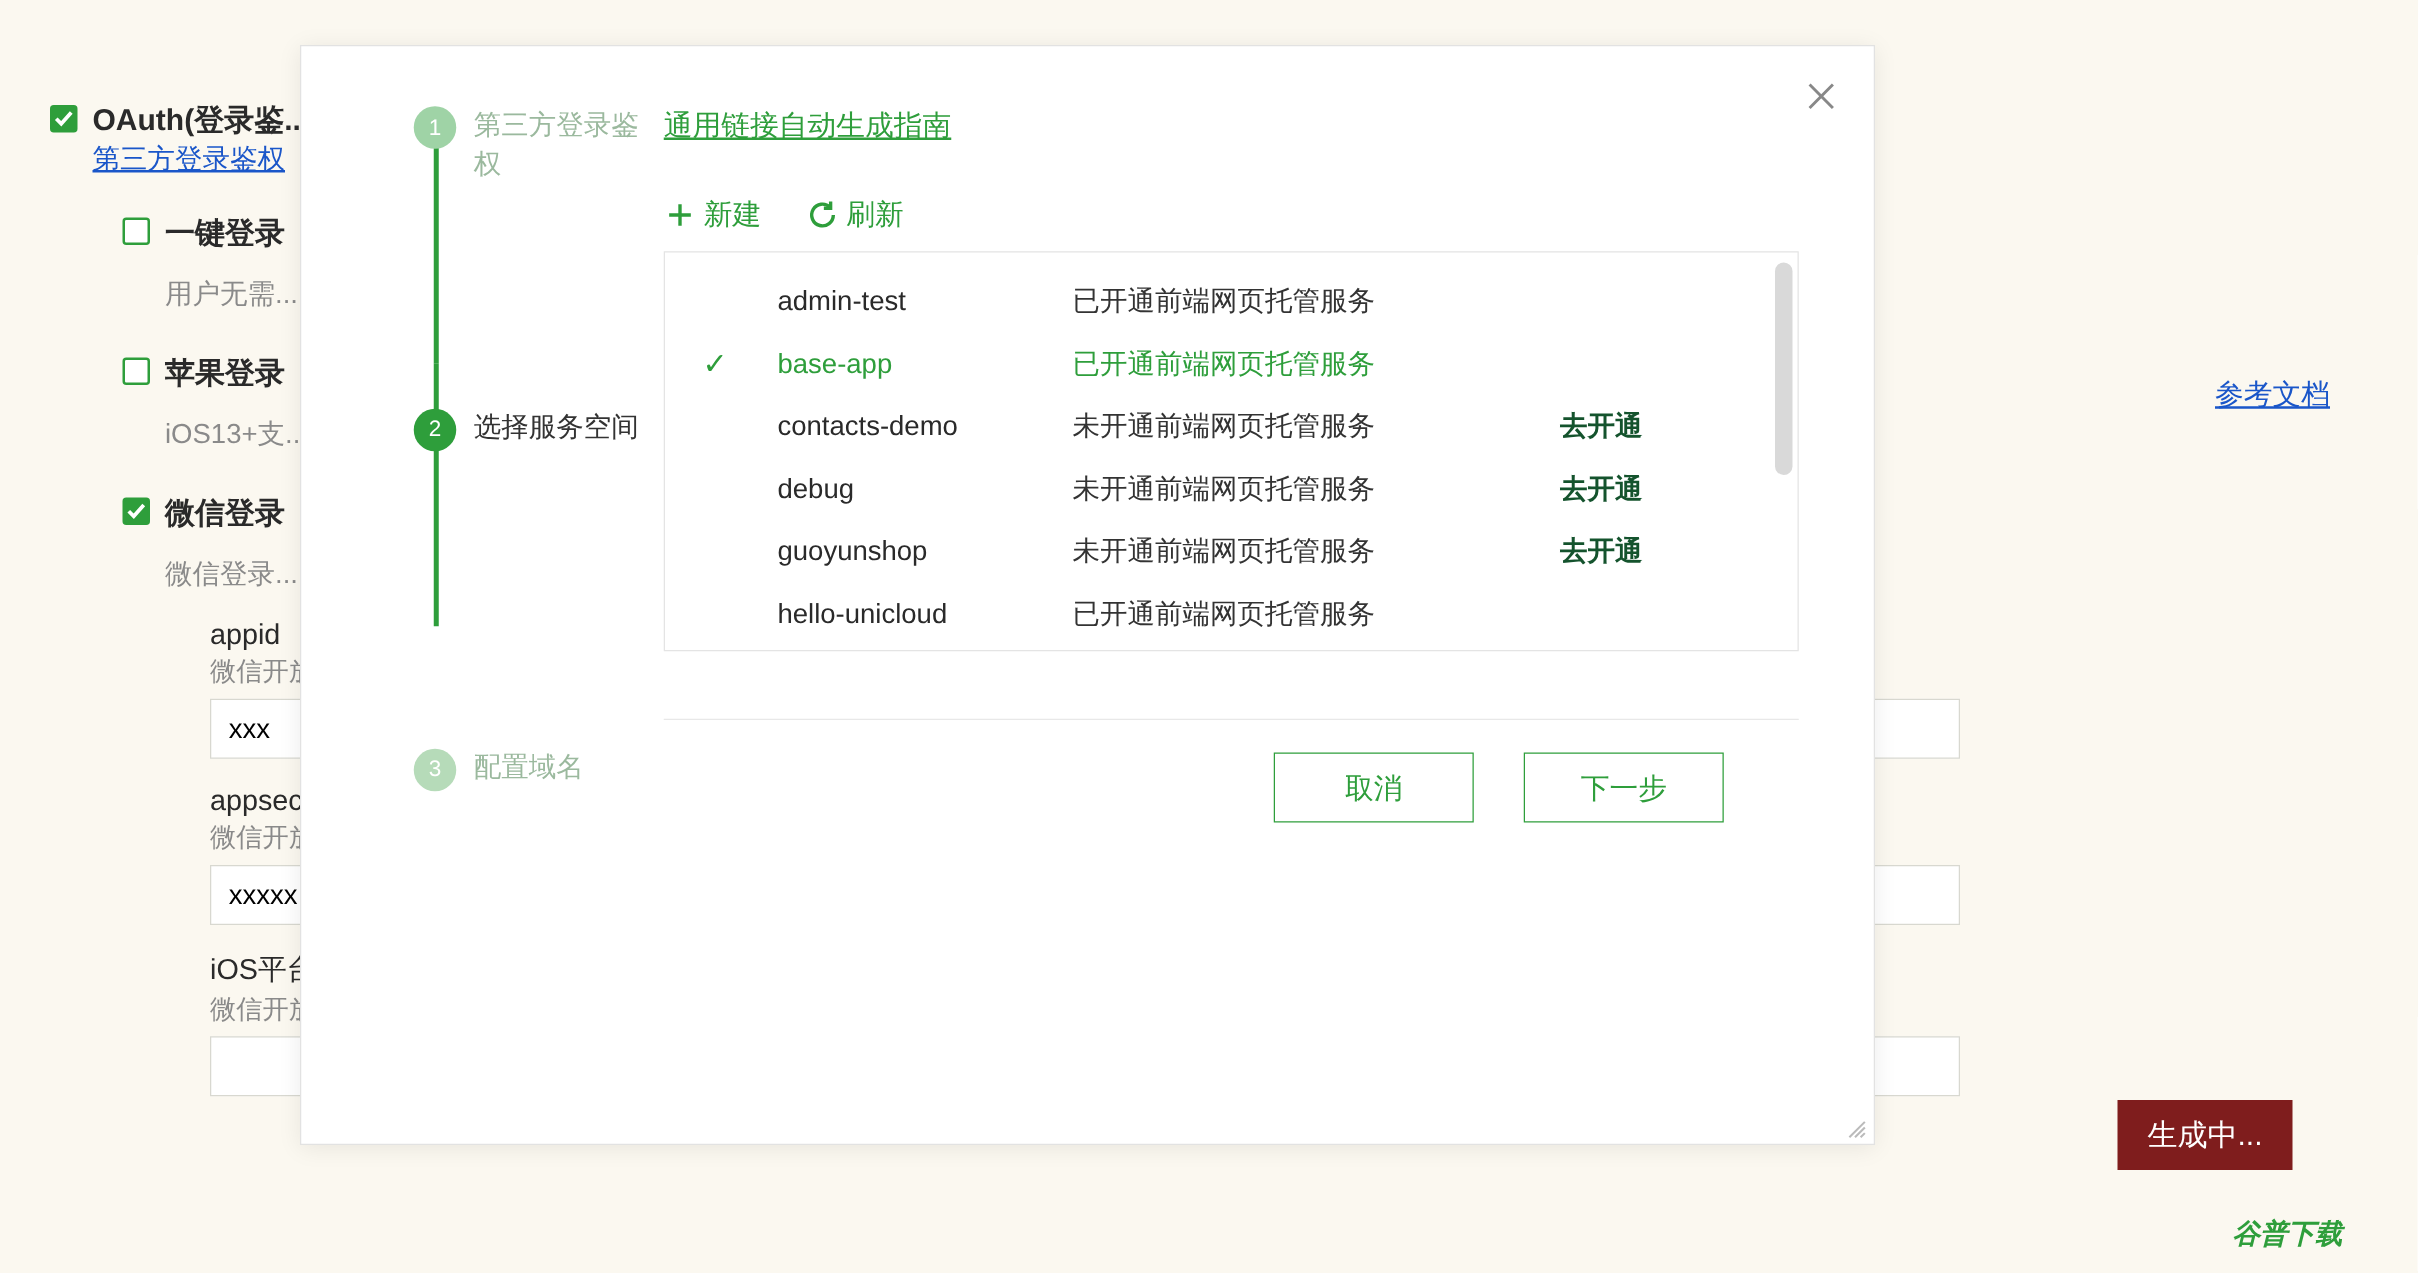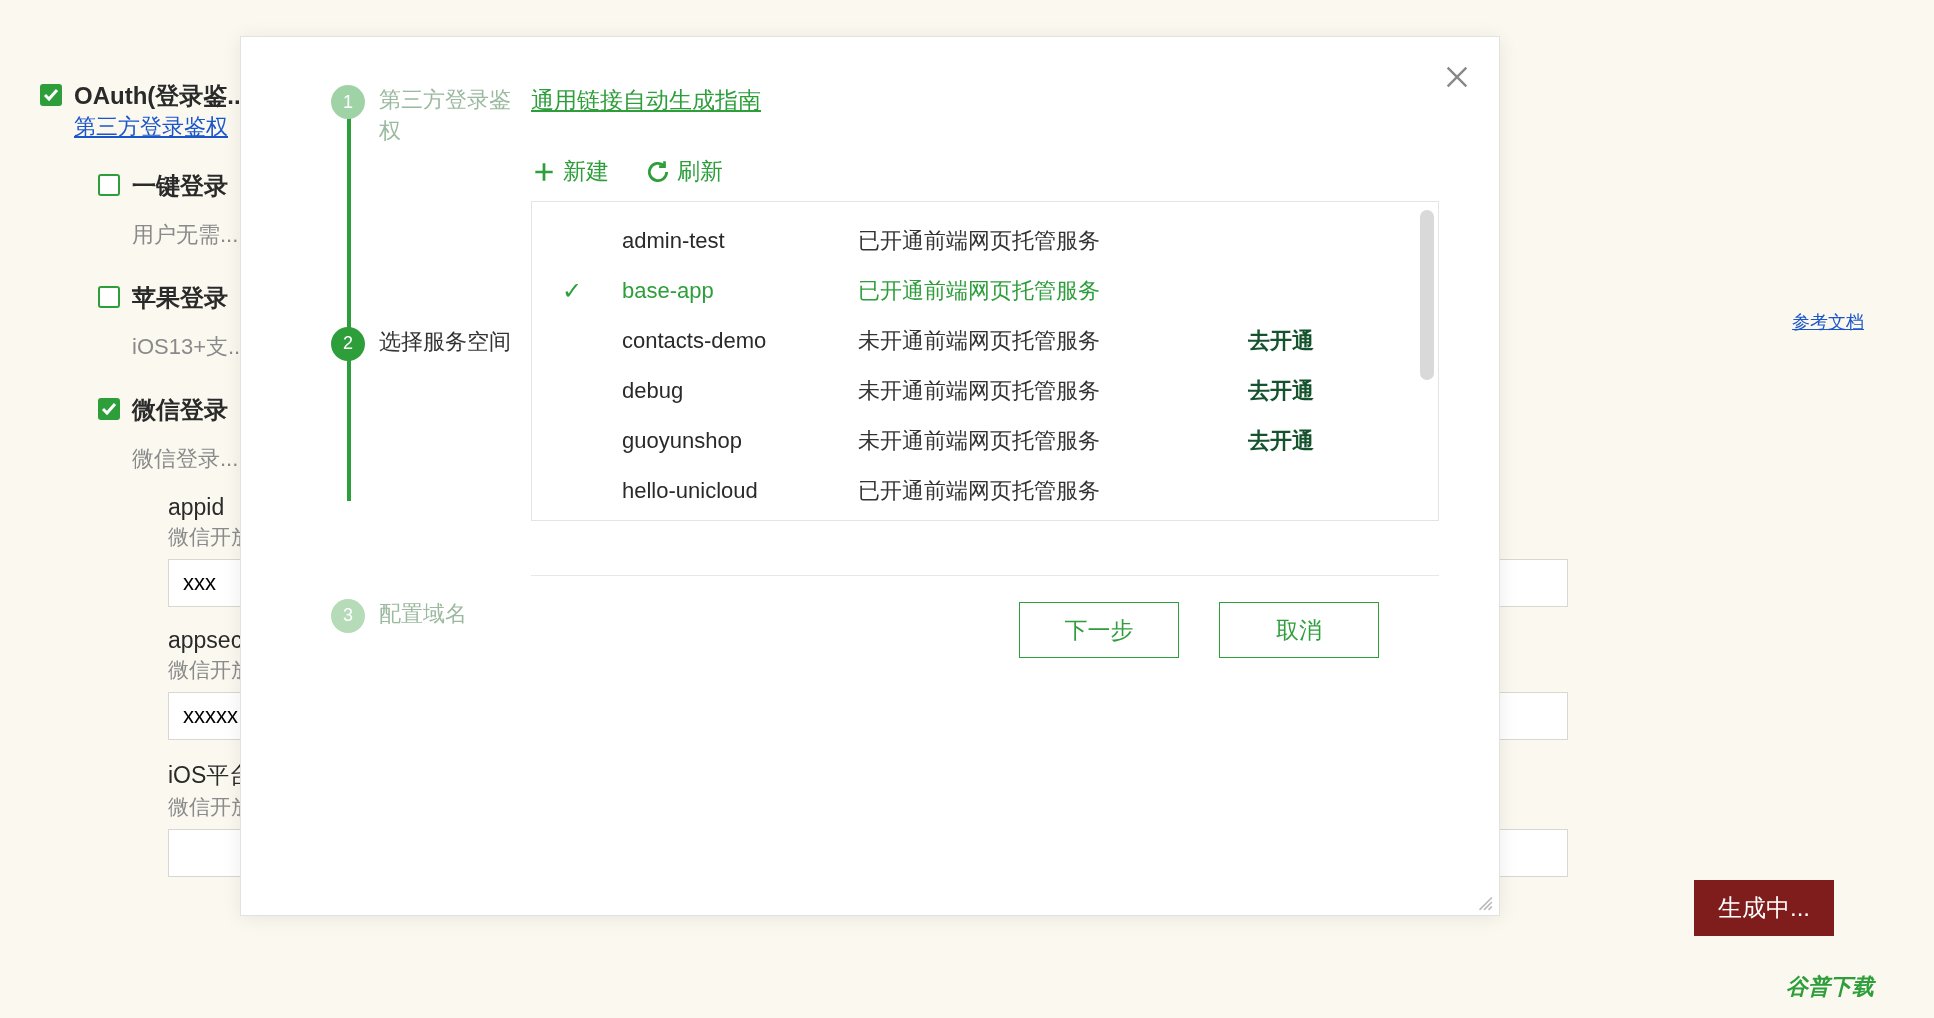--- a/index.html
+++ b/index.html
@@ -51,22 +51,22 @@
       height: 48px;
       border: 1px solid #d8d8d0;
       background: #fff;
       padding: 0 14px;
       font-size: 22px;
       margin-top: 8px;
     }
     .ref-link {
       position: absolute;
       right: 70px;
-      top: 310px;
-      font-size: 18px;
+      top: 300px;
+      font-size: 23px;
     }
     .gen-btn {
       position: absolute;
       right: 100px;
       bottom: 82px;
       background: #7f1d1d;
       color: #fff;
       border: none;
       padding: 12px 24px;
       font-size: 24px;
@@ -395,22 +395,22 @@
               <span class="name-col">hello-unicloud</span>
               <span class="status-col status-enabled">已开通前端网页托管服务</span>
               <span class="action-col"></span>
             </div>
           </div>
         <div class="scrollbar-track"></div>
       </div>
 
       <hr class="divider">
       <div class="modal-footer">
+        <button class="btn">取消</button>
         <button class="btn">下一步</button>
-        <button class="btn">取消</button>
       </div>
     </div>
   </div>
 
   <div class="resize-handle">
     <svg viewBox="0 0 16 16">
         <path d="M15 8 L8 15 M15 12 L12 15 M15 4 L4 15"></path>
       </svg>
   </div>
 </div>

